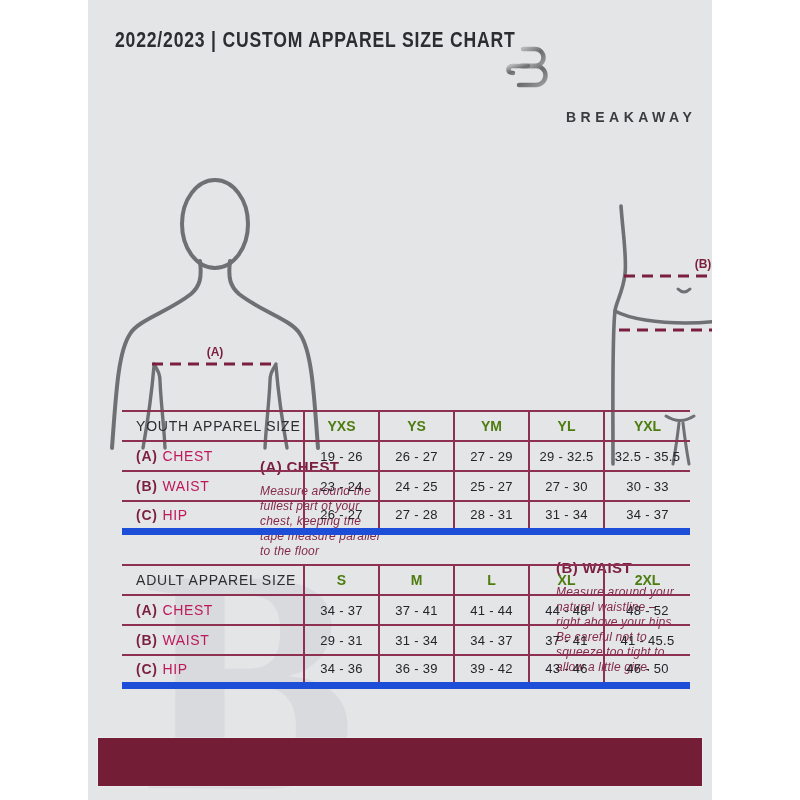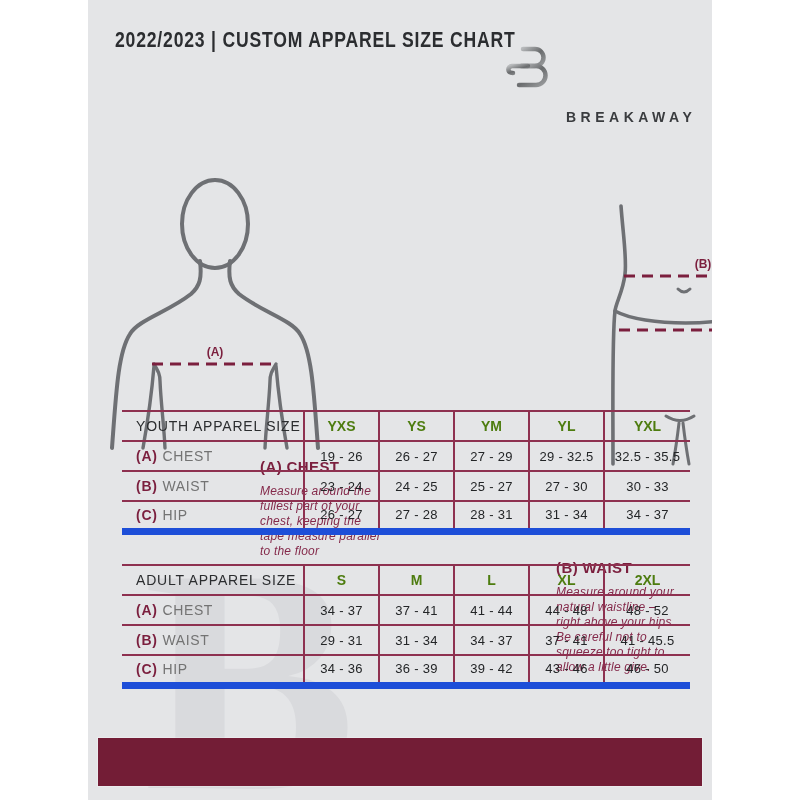--- a/index.html
+++ b/index.html
@@ -53,21 +53,21 @@
   }
   .size-table tr:last-child th,.size-table tr:last-child td{border-bottom:7px solid #1d4ed8;}
   .size-table th+th,.size-table td+td{border-left:2px solid #8e3150;}
   .size-table .lbl{
     text-align:left;padding-left:14px;font-weight:normal;
     font-size:14px;color:#2b2d2f;letter-spacing:.8px;
   }
   .size-table th.size-head{font-size:14px;font-weight:bold;color:#4d7c0f;text-align:center;}
   .size-table td.val{font-size:13px;color:#232527;text-align:center;letter-spacing:.3px;}
   .row-prefix{color:#7b1f3e;font-weight:bold;}
-  .row-label{color:#737373;letter-spacing:.6px;}
+  .row-label{color:#be185d;letter-spacing:.6px;}
   
   .watermark{
     position:absolute;left:55px;top:520px;
     font-size:320px;font-weight:bold;color:#d9dadd;line-height:1;z-index:0;
     font-family:"Liberation Serif",serif;
   }
   .footer-bar{
     position:absolute;left:10px;top:738px;width:604px;height:48px;
     background:#731d36;z-index:3;box-shadow:0 0 0 1px rgba(255,255,255,.25);
   }

